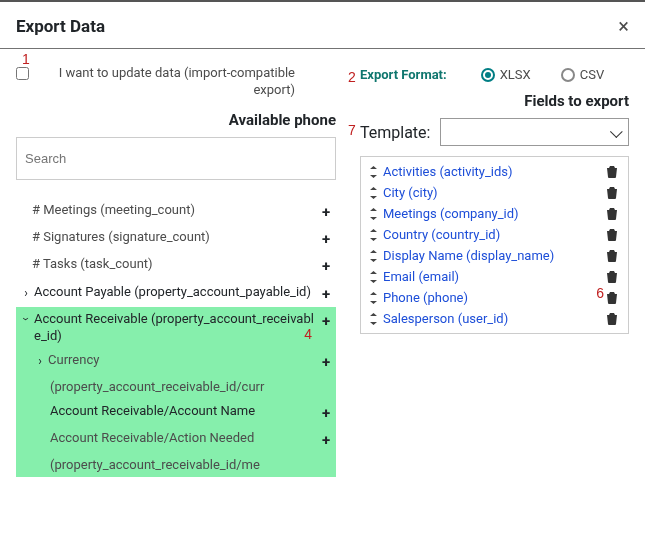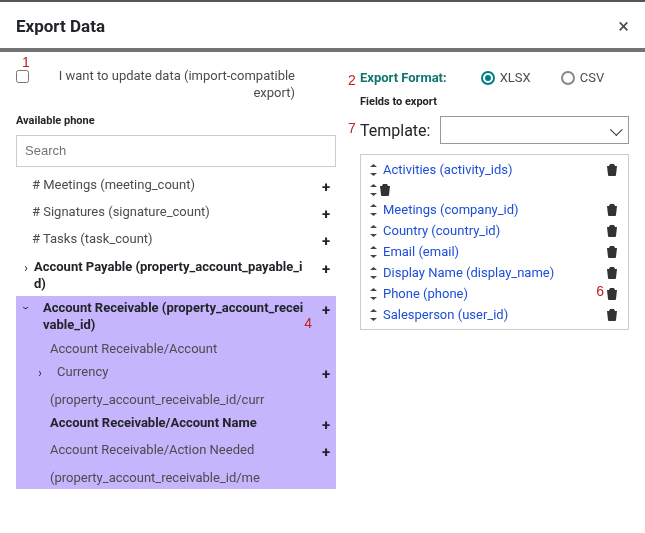--- a/index.html
+++ b/index.html
@@ -15,21 +15,21 @@
     border-top: 2px solid #555;
   }
   .dialog {
     padding: 0;
   }
   .titlebar {
     display: flex;
     justify-content: space-between;
     align-items: center;
     padding: 14px 16px 12px 16px;
-    border-bottom: 4px solid #737373;
+    border-bottom: 1px solid #737373;
   }
   .titlebar h1 {
     font-size: 17px;
     font-weight: 700;
     color: #212529;
     margin: 0;
   }
   .close-x {
     font-size: 20px;
     color: #4c4c4c;
@@ -62,62 +62,62 @@
     accent-color: #017e84;
   }
   .update-row label {
     color: #4c4c4c;
     font-size: 13px;
     line-height: 1.3;
     max-width: 260px;
     text-align: right;
   }
   h2.section {
-    font-size: 11px;
+    font-size: 15px;
     font-weight: 700;
     color: #212529;
     margin: 6px 0 8px 0;
+    text-align: right;
   }
   .search-box {
     border: 1px solid #ccc;
     padding: 6px 8px;
     width: 100%;
     font-size: 13px;
     color: #666;
     outline: none;
-    height: 32px;
+    height: 43px;
   }
   .tree-wrap {
-    margin-top: 6px;
+    margin-top: 18px;
     max-height: 330px;
     overflow-y: scroll;
     border: none;
     position: relative;
   }
   .tree-wrap::-webkit-scrollbar { width: 10px; }
   .tree-wrap::-webkit-scrollbar-track { background: #f0f0f0; }
   .tree-wrap::-webkit-scrollbar-thumb { background: #bbb; }
   .tree-row {
     display: flex;
     align-items: flex-start;
     padding: 3px 2px 3px 8px;
     line-height: 1.35;
     position: relative;
   }
   .tree-row.expanded-bg {
-    background: #c4b5fd;
-    gap: 9px;
+    background: #86efac;
   }
   .tree-label {
     flex: 1;
     margin-right: 4px;
     word-break: break-all;
     color: #4c4c4c;
   }
-  .tree-label.bold { font-weight: 700; color:#212529; }
+  .tree-label.bold { font-weight: 400; color:#212529; }
   .plus-btn {
     font-weight: 700;
     font-size: 15px;
     color: #212529;
     width: 16px;
     text-align: center;
     cursor: pointer;
     flex-shrink: 0;
     margin-top: 1px;
   }
@@ -289,25 +289,20 @@
           <span class="plus-btn">+</span>
         </div>
 
         <div class="tree-row expanded-bg" style="padding-left:4px; position:relative;">
           <span class="chev" style="transform:rotate(90deg) translateX(-1px);">›</span>
           <span class="tree-label bold">Account Receivable (property_account_receivable_id)</span>
           <span class="plus-btn">+</span>
           <span class="ann" style="right:24px; top:18px;">4</span>
         </div>
 
-        <div class="tree-row expanded-bg indent-2">
-          <span class="tree-label">
-            <span>Account Receivable/Account</span>
-          </span>
-        </div>
         <div class="tree-row expanded-bg" style="padding-left:18px;">
           <span class="chev">›</span>
           <span class="tree-label">
             <span>Currency</span>
           </span>
           <span class="plus-btn">+</span>
         </div>
         <div class="tree-row expanded-bg indent-2">
           <span class="tree-label tech">(property_account_receivable_id/curr</span>
         </div>
@@ -371,20 +366,21 @@
                 <path d="M1 3h10l-1 9a1 1 0 0 1-1 1H3a1 1 0 0 1-1-1Z M4 1h4l1 2H3Z" fill="#333"></path>
               </svg>
           </span>
         </div>
         <div class="export-item">
           <span class="sort-handle">
               <svg width="9" height="12" viewBox="0 0 9 12">
                 <path d="M4.5 0 L8 3 H1 Z M4.5 12 L1 9 H8 Z" fill="#444"></path>
               </svg>
             </span>
+          <span class="elabel">City (city)</span>
           <span class="trash">
               <svg width="12" height="13" viewBox="0 0 12 13">
                 <path d="M1 3h10l-1 9a1 1 0 0 1-1 1H3a1 1 0 0 1-1-1Z M4 1h4l1 2H3Z" fill="#333"></path>
               </svg>
             </span>
         </div>
         <div class="export-item">
           <span class="sort-handle">
               <svg width="9" height="12" viewBox="0 0 9 12">
                 <path d="M4.5 0 L8 3 H1 Z M4.5 12 L1 9 H8 Z" fill="#444"></path>
@@ -409,34 +405,34 @@
                 <path d="M1 3h10l-1 9a1 1 0 0 1-1 1H3a1 1 0 0 1-1-1Z M4 1h4l1 2H3Z" fill="#333"></path>
               </svg>
             </span>
         </div>
         <div class="export-item">
           <span class="sort-handle">
               <svg width="9" height="12" viewBox="0 0 9 12">
                 <path d="M4.5 0 L8 3 H1 Z M4.5 12 L1 9 H8 Z" fill="#444"></path>
               </svg>
             </span>
+          <span class="elabel">Display Name (display_name)</span>
+          <span class="trash">
+              <svg width="12" height="13" viewBox="0 0 12 13">
+                <path d="M1 3h10l-1 9a1 1 0 0 1-1 1H3a1 1 0 0 1-1-1Z M4 1h4l1 2H3Z" fill="#333"></path>
+              </svg>
+            </span>
+        </div>
+        <div class="export-item">
+          <span class="sort-handle">
+              <svg width="9" height="12" viewBox="0 0 9 12">
+                <path d="M4.5 0 L8 3 H1 Z M4.5 12 L1 9 H8 Z" fill="#444"></path>
+              </svg>
+            </span>
           <span class="elabel">Email (email)</span>
-          <span class="trash">
-              <svg width="12" height="13" viewBox="0 0 12 13">
-                <path d="M1 3h10l-1 9a1 1 0 0 1-1 1H3a1 1 0 0 1-1-1Z M4 1h4l1 2H3Z" fill="#333"></path>
-              </svg>
-            </span>
-        </div>
-        <div class="export-item">
-          <span class="sort-handle">
-              <svg width="9" height="12" viewBox="0 0 9 12">
-                <path d="M4.5 0 L8 3 H1 Z M4.5 12 L1 9 H8 Z" fill="#444"></path>
-              </svg>
-            </span>
-          <span class="elabel">Display Name (display_name)</span>
           <span class="trash">
               <svg width="12" height="13" viewBox="0 0 12 13">
                 <path d="M1 3h10l-1 9a1 1 0 0 1-1 1H3a1 1 0 0 1-1-1Z M4 1h4l1 2H3Z" fill="#333"></path>
               </svg>
             </span>
         </div>
         <div class="export-item">
           <span class="sort-handle">
               <svg width="9" height="12" viewBox="0 0 9 12">
                 <path d="M4.5 0 L8 3 H1 Z M4.5 12 L1 9 H8 Z" fill="#444"></path>

